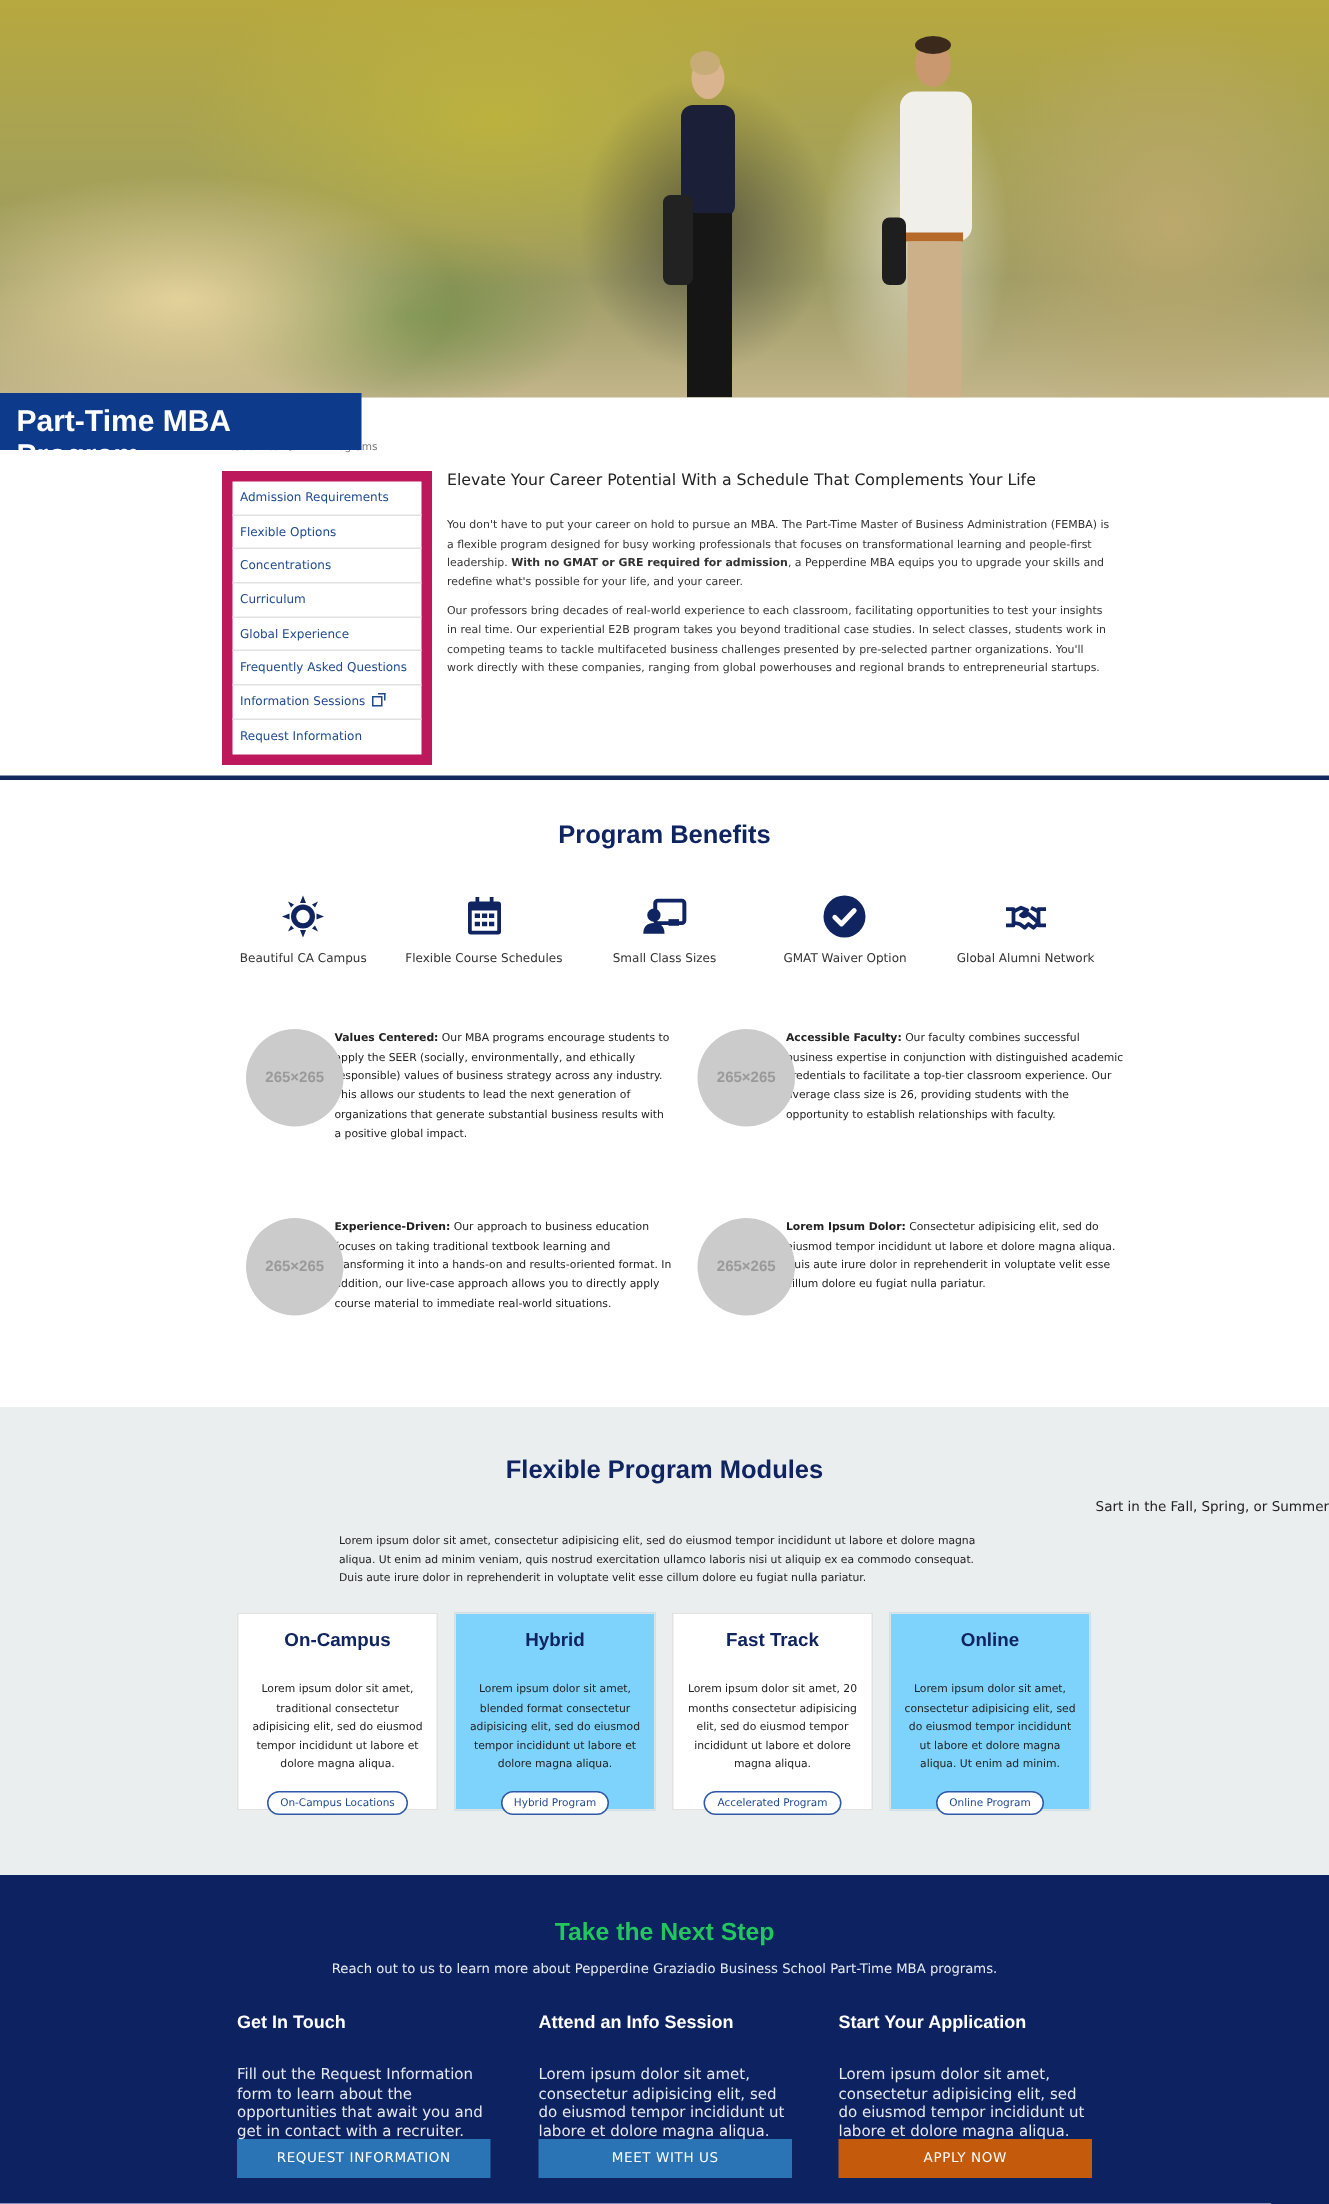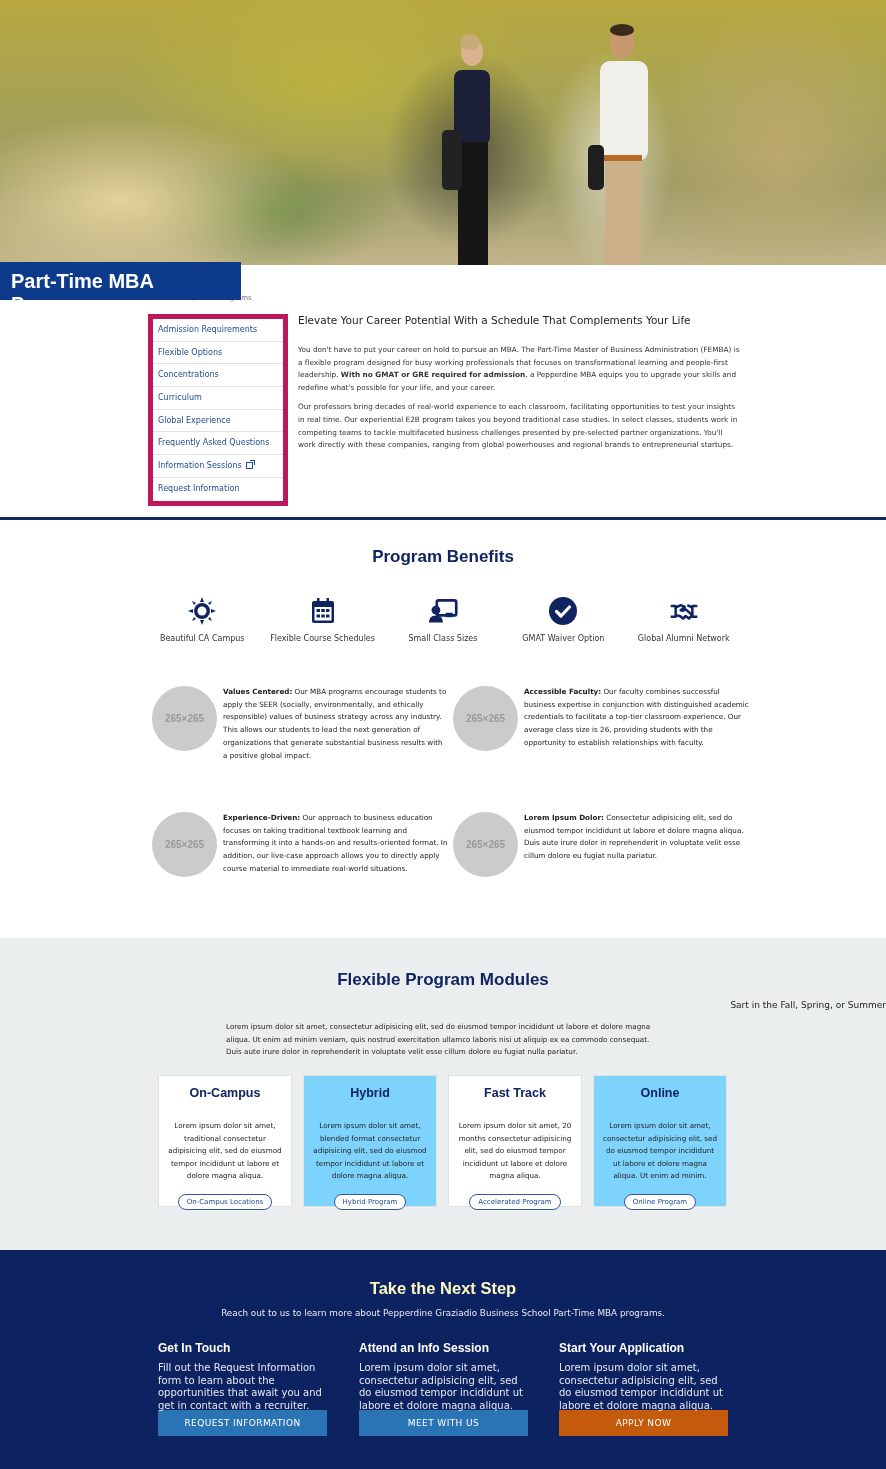--- a/index.html
+++ b/index.html
@@ -13,57 +13,57 @@
       radial-gradient(ellipse 300px 160px at 330px 80px, rgba(190,180,60,0.85), transparent 70%),
       radial-gradient(ellipse 200px 200px at 780px 150px, rgba(190,170,110,0.9), transparent 70%),
       radial-gradient(ellipse 180px 90px at 270px 210px, rgba(110,140,70,0.85), transparent 70%),
       linear-gradient(180deg, #b7a83e 0%, #a6a256 40%, #9c9a63 70%, #c2b58a 100%);
   }
   .hero .person1 { position: absolute; left: 430px; top: 30px; width: 80px; height: 235px; }
   .hero .person2 { position: absolute; left: 560px; top: 15px; width: 120px; height: 250px; }
   .title-bar { position: absolute; left: 0; top: 244px; height: 38px; width: 241px; background: #0e3a8c; color: #fff;
     font-family: "Liberation Sans", sans-serif; font-weight: bold; font-size: 20px; padding: 8px 0 0 11px; z-index: 3; margin-top: 18px; }
   .breadcrumb { position: absolute; left: 148px; top: 294px; font-size: 7px; color: #777; }
-  .sidenav { position: absolute; left: 148px; top: 314px; width: 140px; border: 5px solid #be185d; }
+  .sidenav { position: absolute; left: 148px; top: 314px; width: 140px; border: 7px solid #be185d; }
   .sidenav a { display: block; height: 22.7px; line-height: 22px; padding-left: 5px; font-size: 8px; color: #1f4a8f;
     border-bottom: 1px solid #e1e1e1; text-decoration: none; }
   .sidenav a:last-child { border-bottom: none; }
   .ext { display: inline-block; width: 7px; height: 7px; border: 1px solid #1f4a8f; margin-left: 4px; position: relative; top: 1px; }
   .ext::after { content: ""; position: absolute; right: -3px; top: -3px; width: 4px; height: 4px; border-top: 1px solid #1f4a8f; border-right: 1px solid #1f4a8f; }
   .intro-body { position: absolute; left: 298px; top: 314px; width: 442px; }
   .intro-body h2 { font-size: 10.5px; font-weight: normal; color: #222; margin-bottom: 18px; font-family: "DejaVu Sans", sans-serif; }
   .intro-body p { font-size: 7.3px; line-height: 12.6px; color: #333; margin-bottom: 7px; }
   .rule { position: absolute; left: 0; top: 517px; width: 886px; height: 3px; background: #14295e; }
   .benefits { position: absolute; left: 0; top: 520px; width: 886px; height: 418px; background: #fff; }
   .sec-title { text-align: center; font-family: "Liberation Sans", sans-serif; font-weight: bold; color: #0f2460; }
   .benefits .sec-title { position: absolute; top: 27px; width: 100%; font-size: 17px; }
   .icons-row { position: absolute; top: 76px; left: 142px; width: 602px; display: flex; }
   .icon-item { width: 120.4px; text-align: center; }
   .icon-item svg { width: 30px; height: 30px; display: block; margin: 0 auto 8px; }
   .icon-item span { font-size: 8px; color: #333; }
   .feature { position: absolute; width: 300px; }
-  .feature .circ { position: absolute; left: 4px; top: 0; width: 65px; height: 65px; border-radius: 50%; background: #cbcbcb;
+  .feature .circ { position: absolute; left: 16px; top: 0; width: 65px; height: 65px; border-radius: 50%; background: #cbcbcb;
     color: #9a9a9a; font-weight: bold; font-size: 10px; text-align: center; line-height: 65px; font-family: "Liberation Sans", sans-serif; }
   .feature p { margin-left: 75px; font-size: 7.2px; line-height: 12.7px; color: #222; }
   .feature b { font-weight: bold; }
   .modules { position: absolute; left: 0; top: 938px; width: 886px; height: 312px; background: #ebeeef; }
   .modules .sec-title { position: absolute; top: 32px; width: 100%; font-size: 17px; }
   .modules .sub { position: absolute; top: 62px; width: 100%; text-align: right; font-size: 9px; color: #222; }
   .modules .desc { position: absolute; top: 83px; left: 226px; width: 440px; font-size: 7.2px; line-height: 12.6px; color: #222; }
   .cards { position: absolute; top: 137px; left: 158px; display: flex; gap: 11px; }
   .card { width: 134px; height: 132px; background: #fff; border: 1px solid #e2e2e2; text-align: center; padding-top: 10px; }
   .card.alt { background: #7dd3fc; }
   .card h3 { font-family: "Liberation Sans", sans-serif; font-size: 12.5px; color: #0f2460; margin-bottom: 6px; }
   .card p { font-size: 7.2px; line-height: 12.6px; color: #222; padding: 0 8px; height: 70px; margin-top: 20px; }
   .pill { display: inline-block; margin-top: 4px; border: 1px solid #2f58a8; border-radius: 9px; padding: 3px 8px; font-size: 7px; color: #1f4a8f; background: #fff; }
   .next { position: absolute; left: 0; top: 1250px; width: 886px; height: 219px; background: #0d2260; color: #fff; }
-  .next .sec-title { color: #fef9c3; position: absolute; top: 29px; width: 100%; font-size: 16.5px; }
+  .next .sec-title { color: #22c55e; position: absolute; top: 29px; width: 100%; font-size: 16.5px; }
   .next .lead { position: absolute; top: 58px; width: 100%; text-align: center; font-size: 8.8px; color: #e8ecf5; }
   .col { position: absolute; top: 91px; width: 170px; }
-  .col h4 { font-family: "Liberation Sans", sans-serif; font-size: 12px; font-weight: bold; margin-bottom: 7px; }
+  .col h4 { font-family: "Liberation Sans", sans-serif; font-size: 12px; font-weight: bold; margin-bottom: 23px; }
   .col p { font-size: 10px; line-height: 12.6px; color: #e6e9f1; height: 42px; }
   .btn { display: block; width: 169px; height: 26px; line-height: 26px; text-align: center; font-size: 9px; letter-spacing: 0.4px; color: #fff; margin-top: 6px; }
   .btn.blue { background: #2a73b5; }
   .btn.orange { background: #c35a0c; }
 </style>
 </head>
 <body>
 
 <div class="hero">
   <svg class="person1" viewBox="0 0 80 235">

